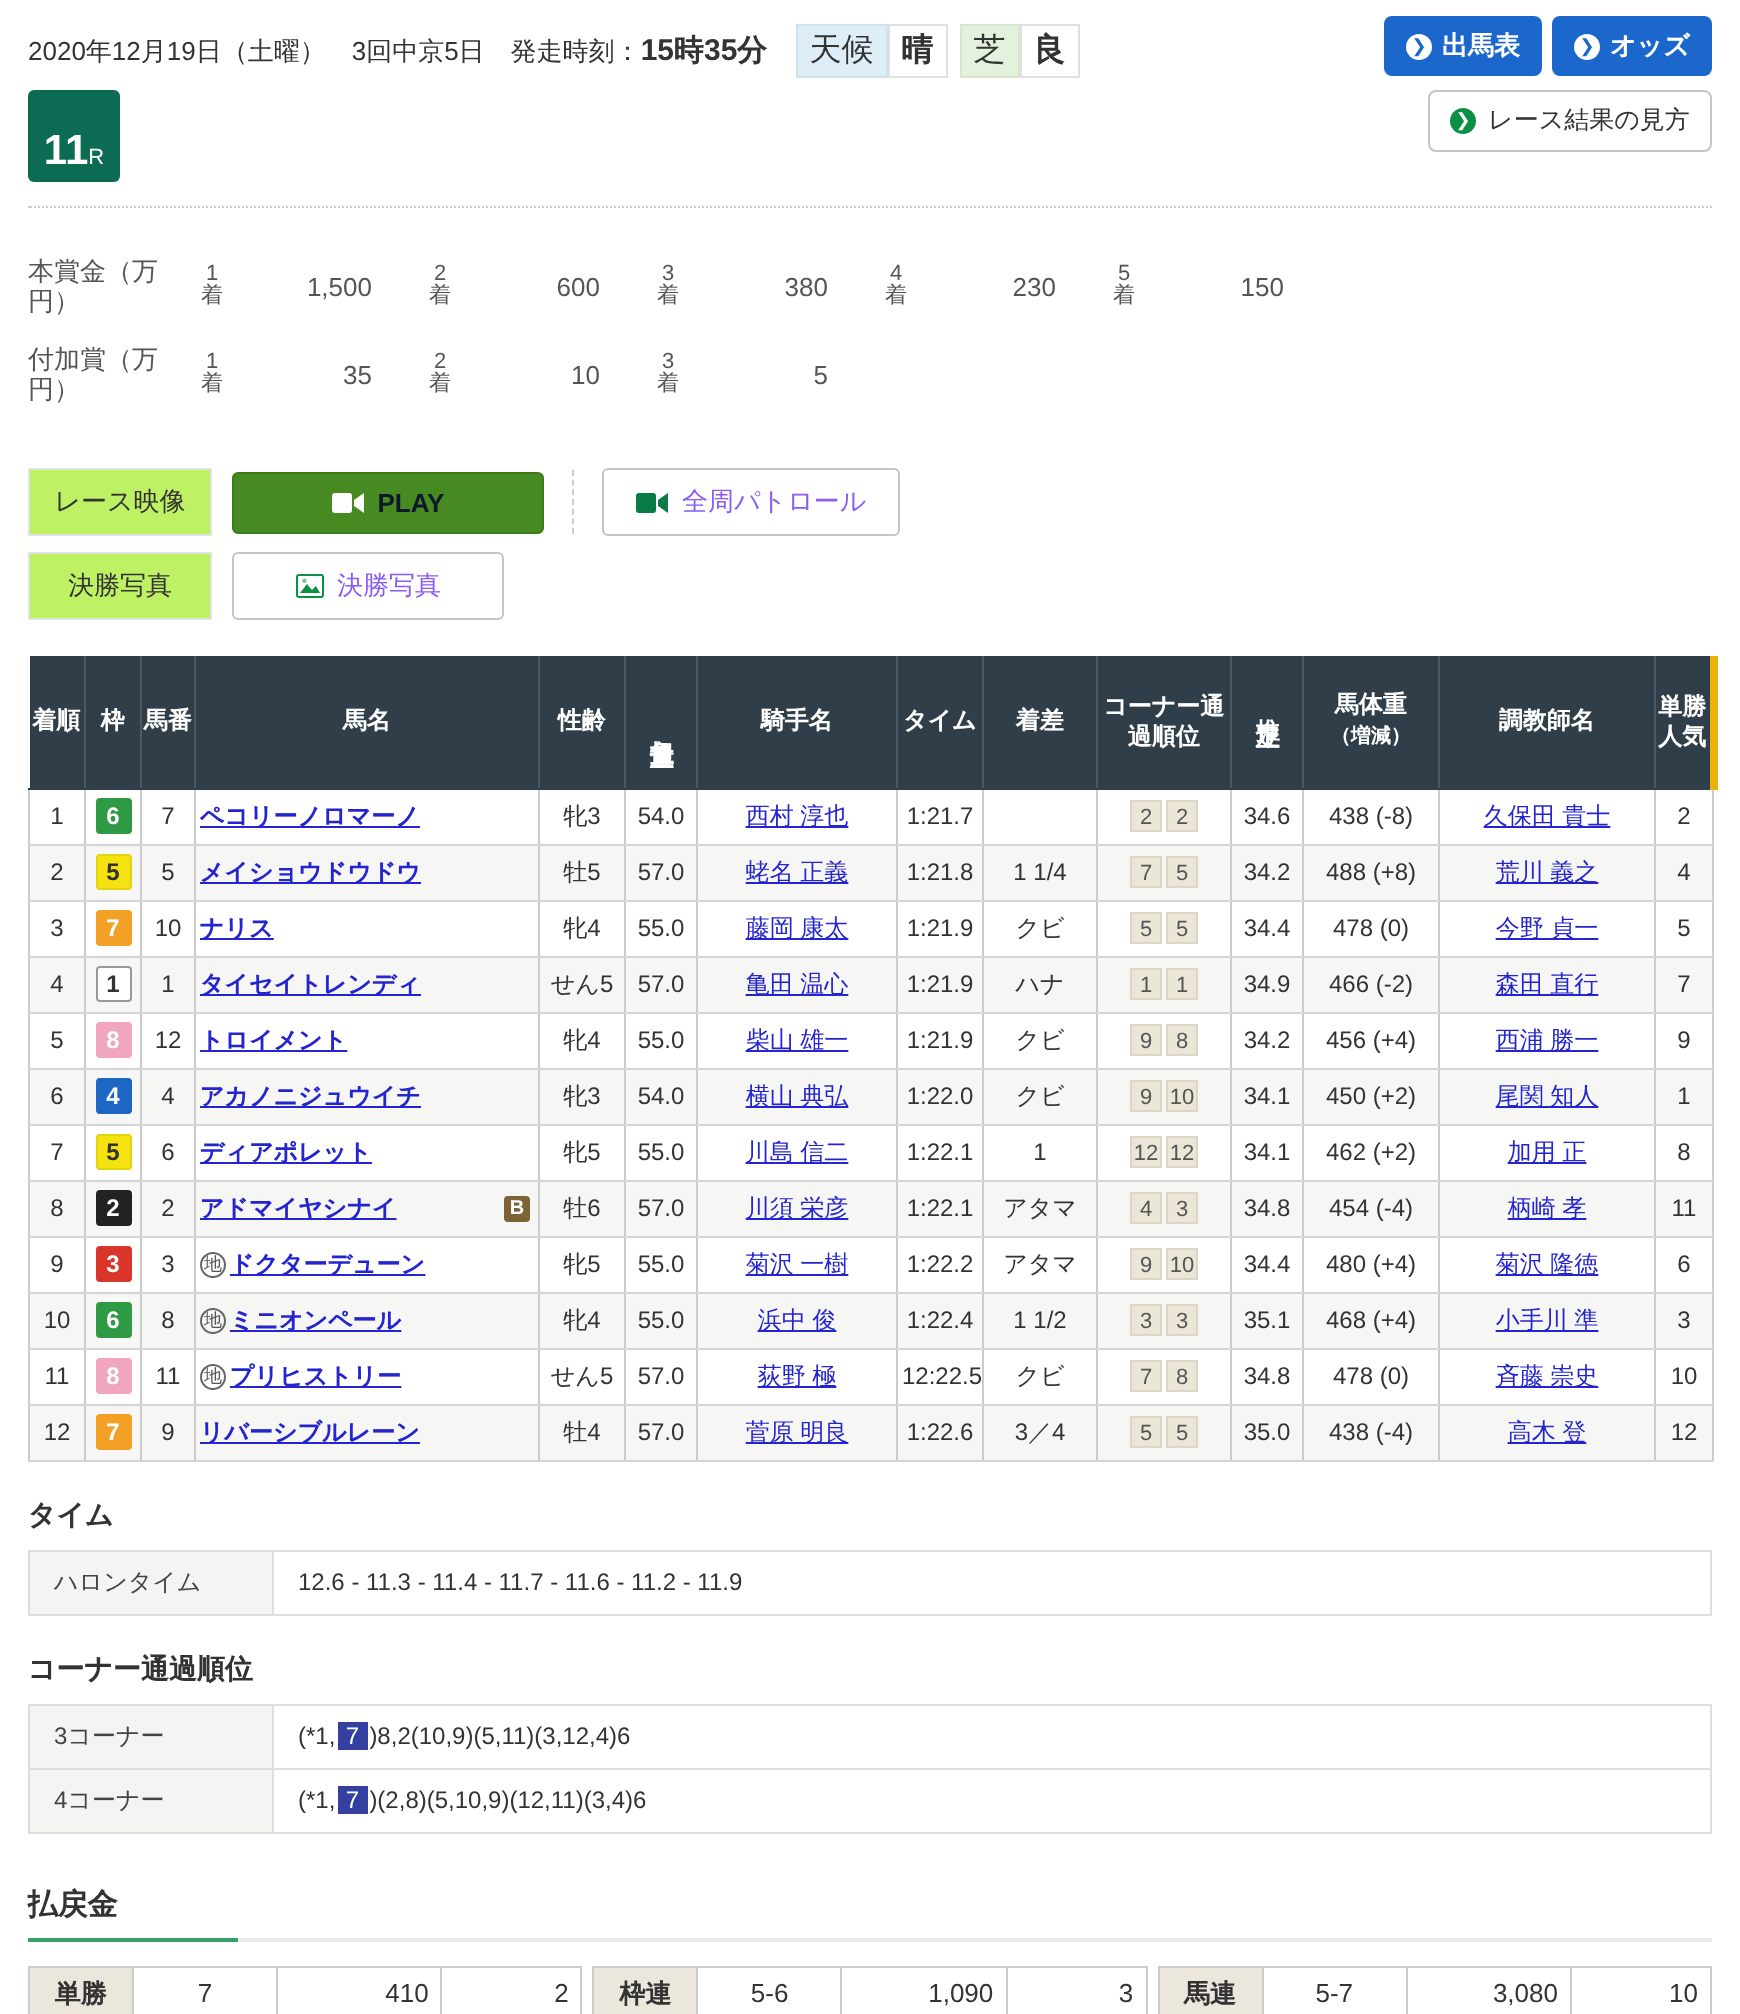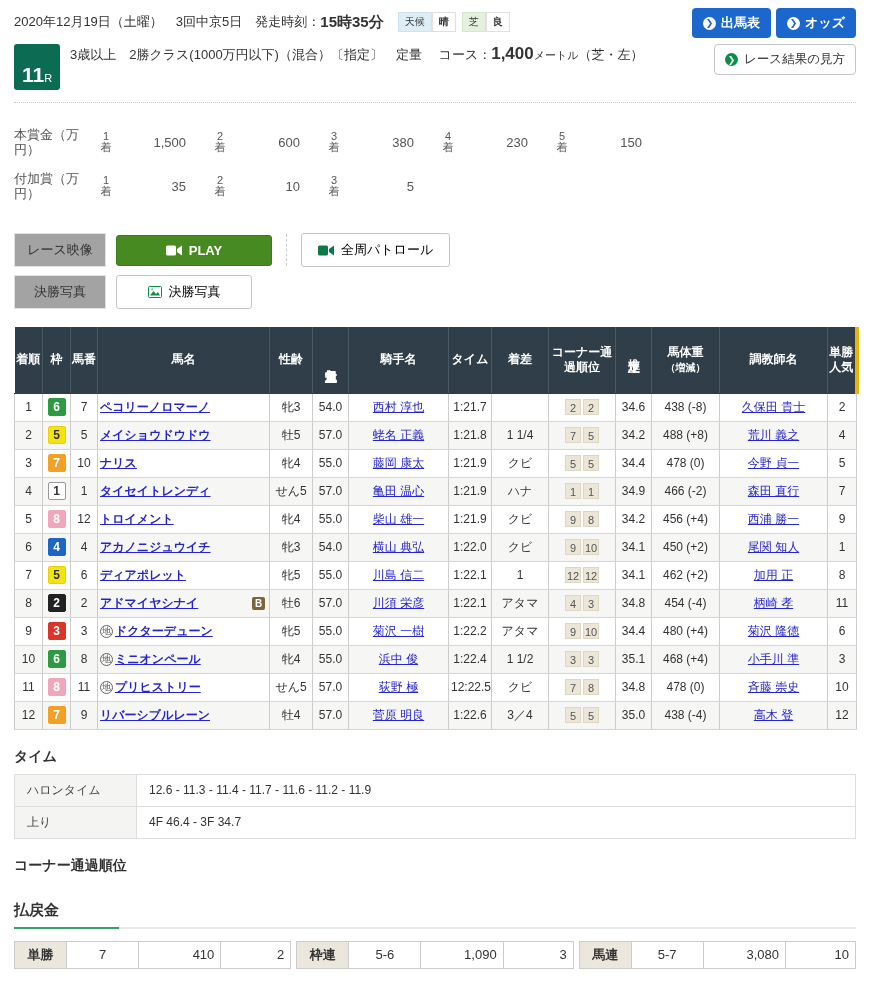--- a/index.html
+++ b/index.html
@@ -4,21 +4,21 @@
 <style>
   * { box-sizing: border-box; }
   body { margin:0; background:#fff; font-family:"Liberation Sans","DejaVu Sans",sans-serif; color:#333; }
   .page { width:870px; padding:8px 14px 14px; }
 
   
   .topbar { display:flex; justify-content:space-between; align-items:flex-start; }
   .date-line { font-size:13px; padding-top:4px; display:flex; align-items:center; }
   .date-line b { font-size:15px; }
   .badges { display:inline-flex; margin-left:14px; }
-  .badge { display:inline-block; font-size:10px; padding:2px 6px; border:1px solid #e0e0e0; background:#fff; font-weight:bold; }
+  .badge { display:inline-block; font-size:16px; padding:2px 6px; border:1px solid #e0e0e0; background:#fff; font-weight:bold; }
   .badge.lbl-weather { background:#ddeef7; border-color:#cfe3ee; font-weight:normal; }
   .badge.lbl-turf { background:#e4f2dd; border-color:#d5e8cd; font-weight:normal; margin-left:6px; }
   .blue-btn { display:inline-flex; align-items:center; gap:5px; background:#1b67cc; color:#fff; border:none; border-radius:4px; font-size:13px; font-weight:bold; padding:6px 11px; cursor:pointer; font-family:inherit; }
   .top-buttons { display:flex; gap:5px; }
   .ic-circle { display:inline-flex; width:13px; height:13px; border-radius:50%; background:#fff; color:#1b67cc; font-size:9px; font-weight:bold; align-items:center; justify-content:center; }
   .ic-circle.green { background:#0a8f44; color:#fff; }
 
   
   .race-header { display:flex; justify-content:space-between; margin-top:6px; border-bottom:1px dotted #ccc; padding-bottom:12px; }
   .race-left { display:flex; gap:10px; }
@@ -38,24 +38,24 @@
   .prize-row { display:flex; align-items:center; margin:14px 0; }
   .prize-label { width:84px; line-height:15px; }
   .prize-items { display:flex; }
   .prize-item { display:flex; align-items:center; width:114px; }
   .place-stack { display:flex; flex-direction:column; font-size:11px; line-height:11px; text-align:center; width:16px; }
   .prize-val { flex:1; text-align:right; padding-right:26px; }
 
   
   .media { padding:4px 0 10px; }
   .media-row { display:flex; align-items:center; margin-bottom:8px; }
-  .media-label { width:92px; text-align:center; font-size:13px; border:1px solid #e3e3e3; background:#a3a3a3; padding:7px 0; }
-  .play-btn { width:156px; margin-left:10px; background:#478a21; color:#ffffff; border:1px solid #3c7a1a; border-radius:3px; font-weight:bold; font-size:13px; padding:7px 0; display:flex; align-items:center; justify-content:center; gap:7px; cursor:pointer; font-family:inherit; }
+  .media-label { width:92px; text-align:center; font-size:13px; border:1px solid #e3e3e3; background:#bef264; padding:7px 0; }
+  .play-btn { width:156px; margin-left:10px; background:#478a21; color:#0f172a; border:1px solid #3c7a1a; border-radius:3px; font-weight:bold; font-size:13px; padding:7px 0; display:flex; align-items:center; justify-content:center; gap:7px; cursor:pointer; font-family:inherit; }
   .media-sep { border-left:1px dashed #ccc; height:32px; margin:0 14px; }
-  .outline-btn { background:#fff; border:1px solid #c5c5c5; border-radius:3px; font-size:13px; color:#000000; padding:7px 16px; display:flex; align-items:center; gap:7px; cursor:pointer; font-family:inherit; }
+  .outline-btn { background:#fff; border:1px solid #c5c5c5; border-radius:3px; font-size:13px; color:#8b5cf6; padding:7px 16px; display:flex; align-items:center; gap:7px; cursor:pointer; font-family:inherit; }
   .outline-btn.photo { margin-left:10px; width:136px; justify-content:center; }
 
   
   table.results { border-collapse:collapse; table-layout:fixed; width:842px; font-size:12px; }
   table.results thead th { background:#2f3e48; color:#fff; font-weight:bold; border-right:1px solid #4a5a64; border-bottom:1px solid #2f3e48; padding:4px 1px; height:66px; word-break:break-all; line-height:15px; }
   table.results thead th:last-child { border-right:4px solid #eab308; }
   .vert { writing-mode:vertical-rl; text-orientation:upright; letter-spacing:1px; margin:0 auto; line-height:13px; }
   .hw-sub { font-size:10px; }
   table.results tbody td { border-right:1px solid #ccc; border-bottom:1px solid #d5d5d5; padding:4px 2px; height:28px; text-align:center; }
   table.results tbody td:first-child { border-left:1px solid #ccc; }
@@ -116,24 +116,20 @@
     </div>
   </div>
 
   <div class="race-header">
     <div class="race-left">
       <div class="rnum">
         <span class="n">11</span>
         <span class="r">R</span>
       </div>
       <div>
-        <div class="race-cond">
-          <span>3歳以上　2勝クラス(1000万円以下)（混合）〔指定〕　定量　</span>
-          <span>コース：</span><span class="course-val">1,400</span><span class="course-unit">メートル</span><span>（芝・左）</span>
-        </div>
       </div>
     </div>
     <div class="side-buttons">
       <button class="white-btn">
         <span class="ic-circle green">❯</span>
         <span>レース結果の見方</span>
       </button>
     </div>
   </div>
 
@@ -521,28 +517,36 @@
       </tbody>
   </table>
 
   <h2 class="sec-title">タイム</h2>
   <table class="kv">
     <tbody>
         <tr>
       <td class="k">ハロンタイム</td>
       <td>12.6 - 11.3 - 11.4 - 11.7 - 11.6 - 11.2 - 11.9</td>
     </tr>
+  </tbody>
+    </table>
+
+  <h2 class="sec-title">コーナー通過順位</h2>
+  <table class="kv">
+    <tbody>
+        <tr>
+      <td class="k">3コーナー</td>
+      <td><span>(*1,</span><span class="chl">7</span><span>)8,2(10,9)(5,11)(3,12,4)6</span></td>
+    </tr>
     <tr>
-      <td class="k">上り</td>
-      <td>4F 46.4 - 3F 34.7</td>
+      <td class="k">4コーナー</td>
+      <td><span>(*1,</span><span class="chl">7</span><span>)(2,8)(5,10,9)(12,11)(3,4)6</span></td>
     </tr>
   </tbody>
     </table>
-
-  <h2 class="sec-title">コーナー通過順位</h2>
 
   <div class="pay-head">
     <span class="pay-title">払戻金</span>
   </div>
   <div class="pay-groups" id="payout-groups">
       <table class="pay">
         <tbody>
           <tr>
             <td class="ptype" rowspan="1">単勝</td>
             <td class="combo">7</td>

